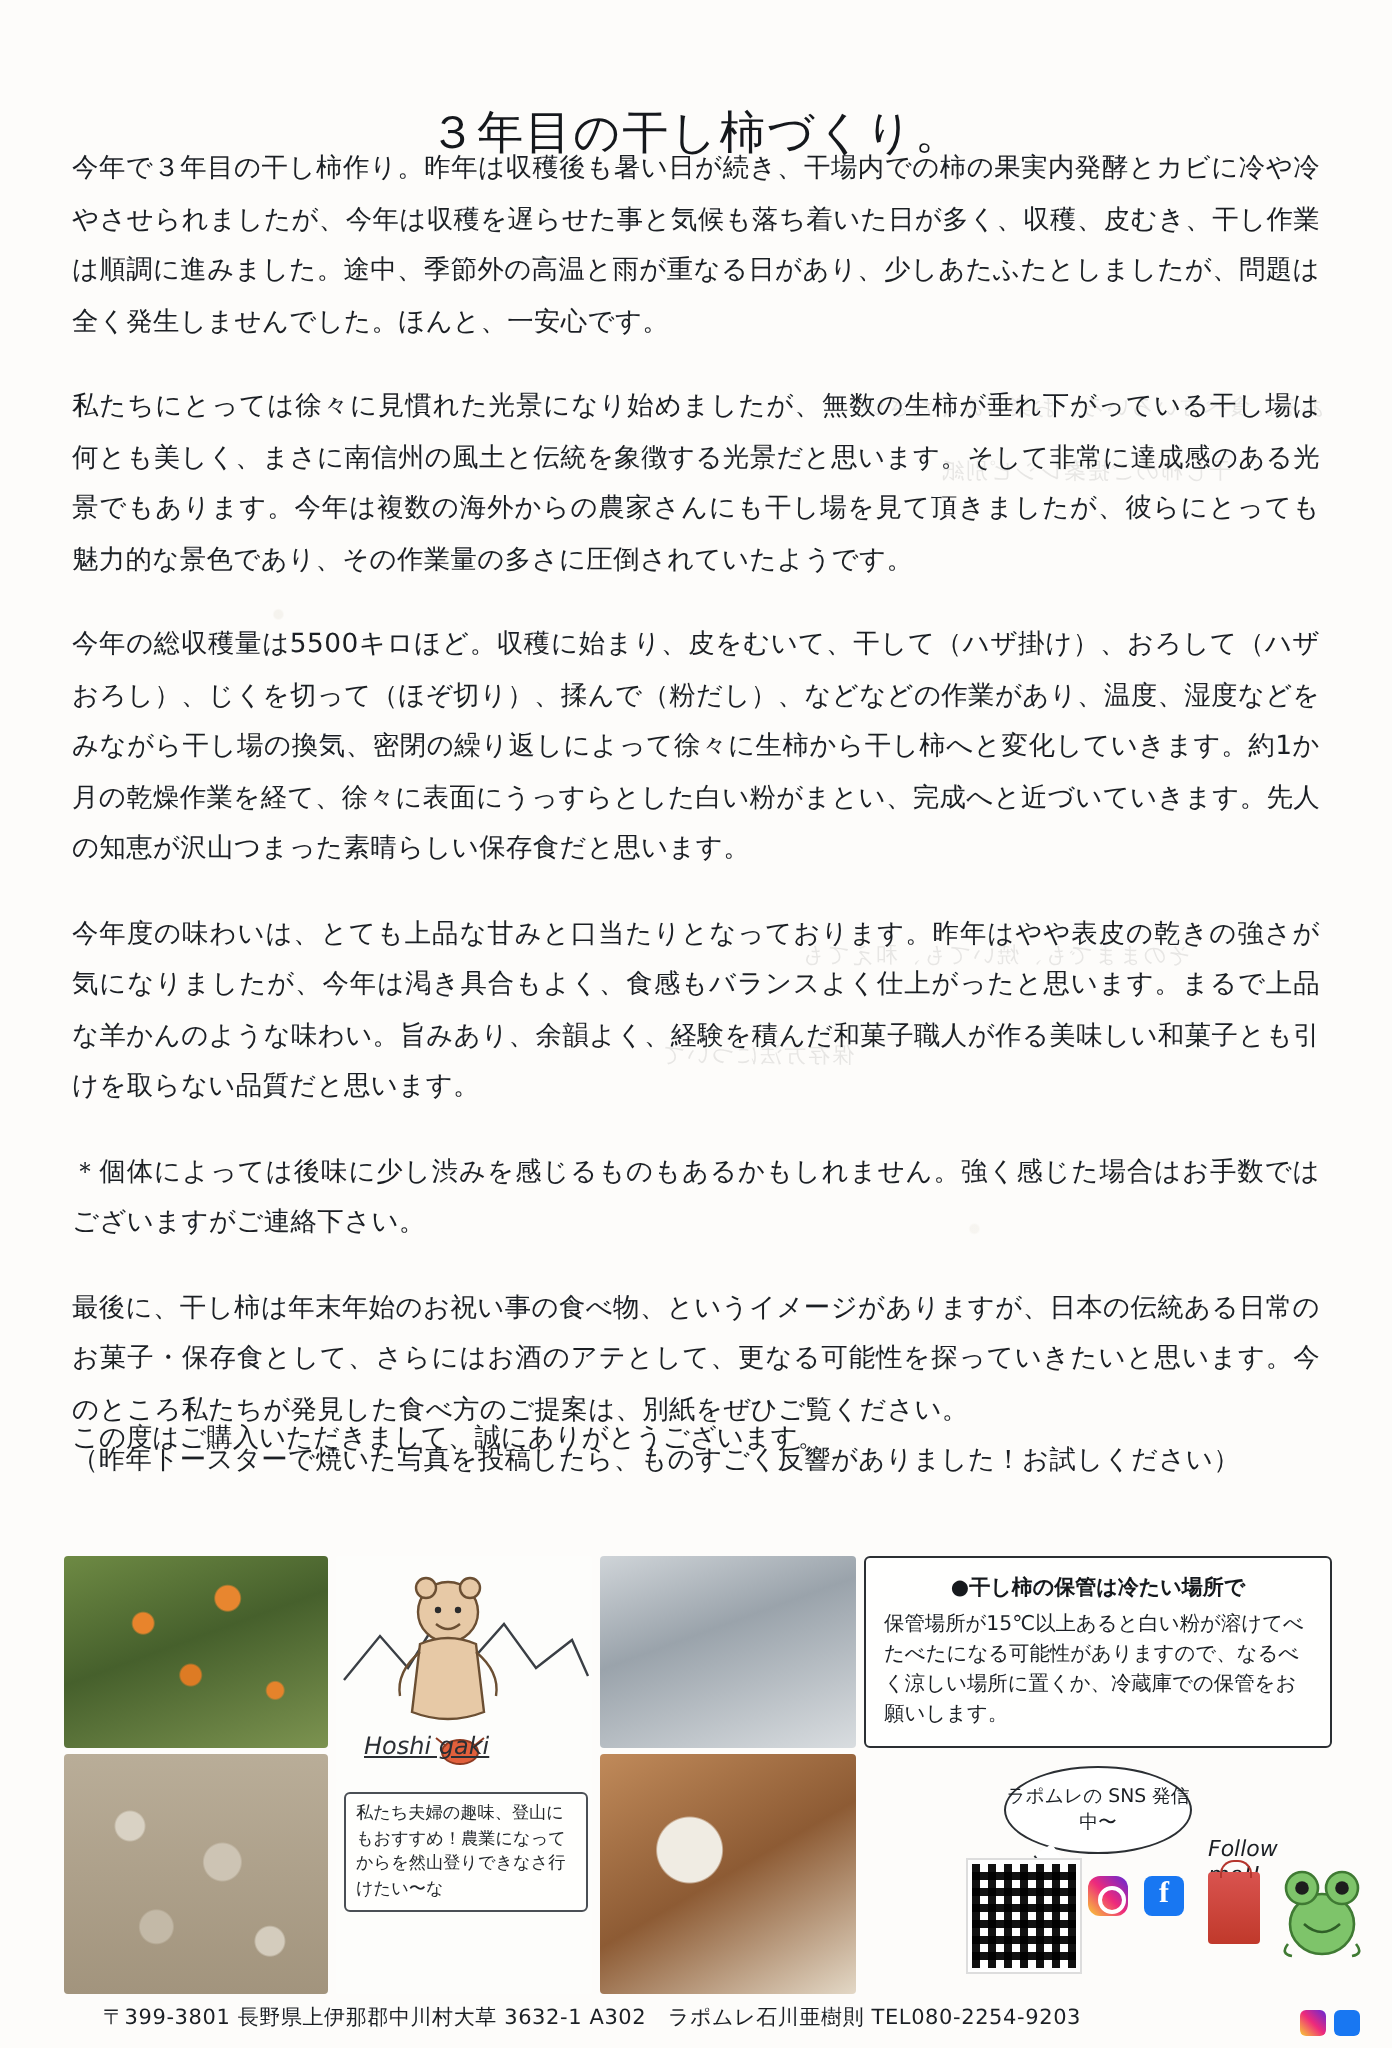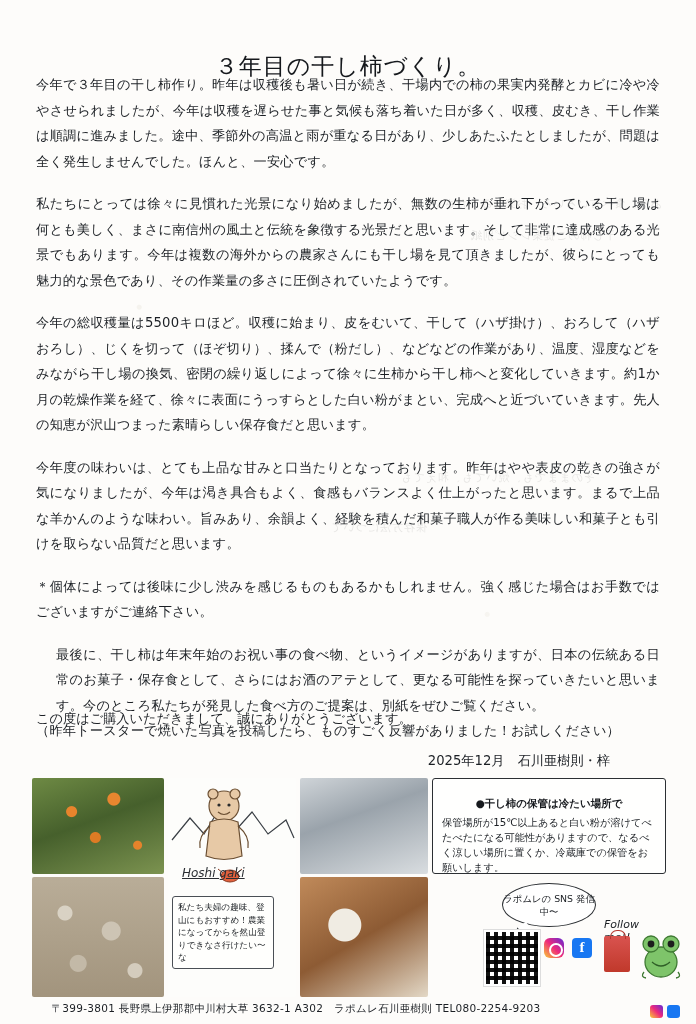--- a/index.html
+++ b/index.html
@@ -50,21 +50,21 @@
     position: absolute;
     left: 36px;
     width: 624px;
     top: 72px;
     font-size: 13.2px;
     line-height: 25.5px;
     letter-spacing: 0.2px;
     color: #1b1f24;
   }
   .para { margin: 0 0 17px 0; text-align: justify; }
-  .para.tight { margin-bottom: 0; margin-left: 20px; }
+  .para.tight { margin-bottom: 0; }
   .closing {
     position: absolute;
     left: 36px;
     top: 710px;
     font-size: 13.2px;
     color: #1b1f24;
   }
   .signature {
     position: absolute;
     right: 86px;
@@ -113,21 +113,21 @@
     background:
       radial-gradient(circle at 35% 40%, #f0ece3 0 16px, transparent 17px),
       linear-gradient(150deg, #c08a5a 0%, #8d5b34 50%, #e3d8c6 100%);
   }
   .note-box {
     position: absolute;
     left: 400px; top: 0; width: 234px; height: 96px;
     border: 1px solid #2b2f33;
     border-radius: 3px;
     background: #fffffe;
-    padding: 18px 9px;
+    padding: 8px 9px;
     box-sizing: border-box;
   }
   .note-title {
     text-align: center;
     font-size: 10.5px;
     font-weight: bold;
     margin-bottom: 4px;
     color: #16191d;
   }
   .note-body {
@@ -214,21 +214,21 @@
     position: absolute;
     left: 150px; top: 88px;
     font-size: 12px;
     font-style: italic;
     color: #2a2e33;
     text-decoration: underline;
   }
   .drawing-note {
     position: absolute;
     left: 140px; top: 118px;
-    width: 102px;
+    width: 122px;
     font-size: 8.6px;
     line-height: 12.5px;
     color: #23272b;
     border: 1px solid #4a4f55;
     border-radius: 3px;
     padding: 4px 5px;
     box-sizing: border-box;
     background: #fffffd;
   }
 
@@ -267,21 +267,20 @@
     <p class="para">今年で３年目の干し柿作り。昨年は収穫後も暑い日が続き、干場内での柿の果実内発酵とカビに冷や冷やさせられましたが、今年は収穫を遅らせた事と気候も落ち着いた日が多く、収穫、皮むき、干し作業は順調に進みました。途中、季節外の高温と雨が重なる日があり、少しあたふたとしましたが、問題は全く発生しませんでした。ほんと、一安心です。</p>
     <p class="para">私たちにとっては徐々に見慣れた光景になり始めましたが、無数の生柿が垂れ下がっている干し場は何とも美しく、まさに南信州の風土と伝統を象徴する光景だと思います。そして非常に達成感のある光景でもあります。今年は複数の海外からの農家さんにも干し場を見て頂きましたが、彼らにとっても魅力的な景色であり、その作業量の多さに圧倒されていたようです。</p>
     <p class="para">今年の総収穫量は5500キロほど。収穫に始まり、皮をむいて、干して（ハザ掛け）、おろして（ハザおろし）、じくを切って（ほぞ切り）、揉んで（粉だし）、などなどの作業があり、温度、湿度などをみながら干し場の換気、密閉の繰り返しによって徐々に生柿から干し柿へと変化していきます。約1か月の乾燥作業を経て、徐々に表面にうっすらとした白い粉がまとい、完成へと近づいていきます。先人の知恵が沢山つまった素晴らしい保存食だと思います。</p>
     <p class="para">今年度の味わいは、とても上品な甘みと口当たりとなっております。昨年はやや表皮の乾きの強さが気になりましたが、今年は渇き具合もよく、食感もバランスよく仕上がったと思います。まるで上品な羊かんのような味わい。旨みあり、余韻よく、経験を積んだ和菓子職人が作る美味しい和菓子とも引けを取らない品質だと思います。</p>
     <p class="para">＊個体によっては後味に少し渋みを感じるものもあるかもしれません。強く感じた場合はお手数ではございますがご連絡下さい。</p>
     <p class="para tight">最後に、干し柿は年末年始のお祝い事の食べ物、というイメージがありますが、日本の伝統ある日常のお菓子・保存食として、さらにはお酒のアテとして、更なる可能性を探っていきたいと思います。今のところ私たちが発見した食べ方のご提案は、別紙をぜひご覧ください。</p>
     <p class="para">（昨年トースターで焼いた写真を投稿したら、ものすごく反響がありました！お試しください）</p>
   </div>
 
   <div class="closing">この度はご購入いただきまして、誠にありがとうございます。</div>
-  <div class="signature">2025年12月　石川亜樹則・梓</div>
 
   <div class="collage">
 
     <div class="ph ph-persimmon-tree"></div>
     <div class="ph ph-mountain"></div>
 
     <div class="ph ph-drawing-bear">
       <svg width="128" height="112" viewBox="0 0 128 112">
         <polyline points="4,62 22,40 36,56 52,30 68,52 84,34 100,56 118,42 126,60" fill="none" stroke="#3a3f45" stroke-width="1.2"></polyline>
         <circle cx="56" cy="28" r="15" fill="#e7c9a6" stroke="#6b4f33" stroke-width="1.2"></circle>

